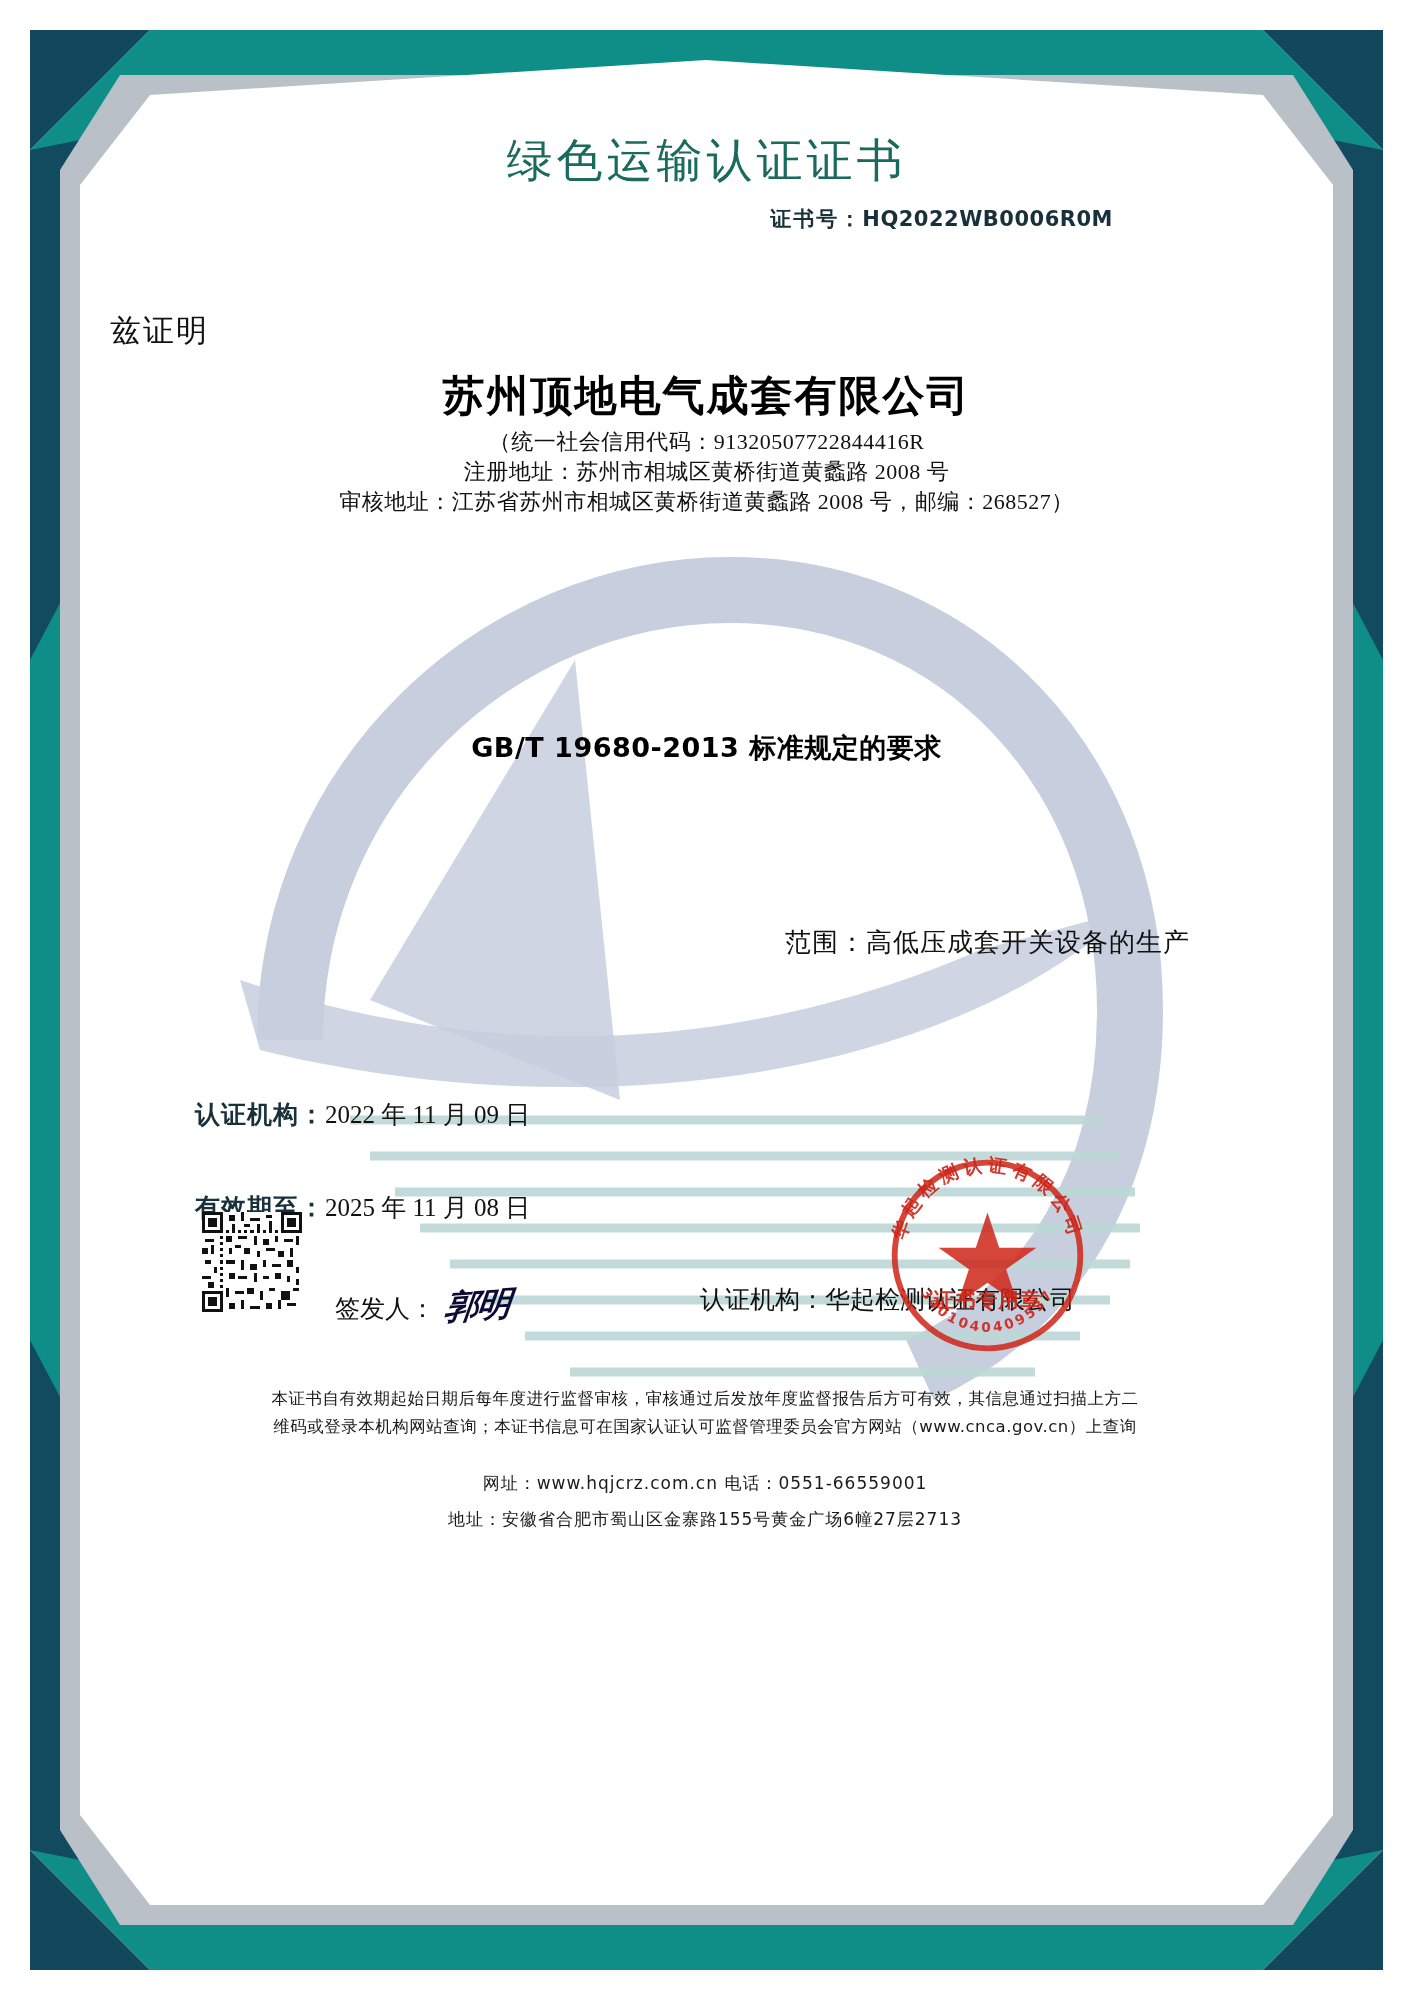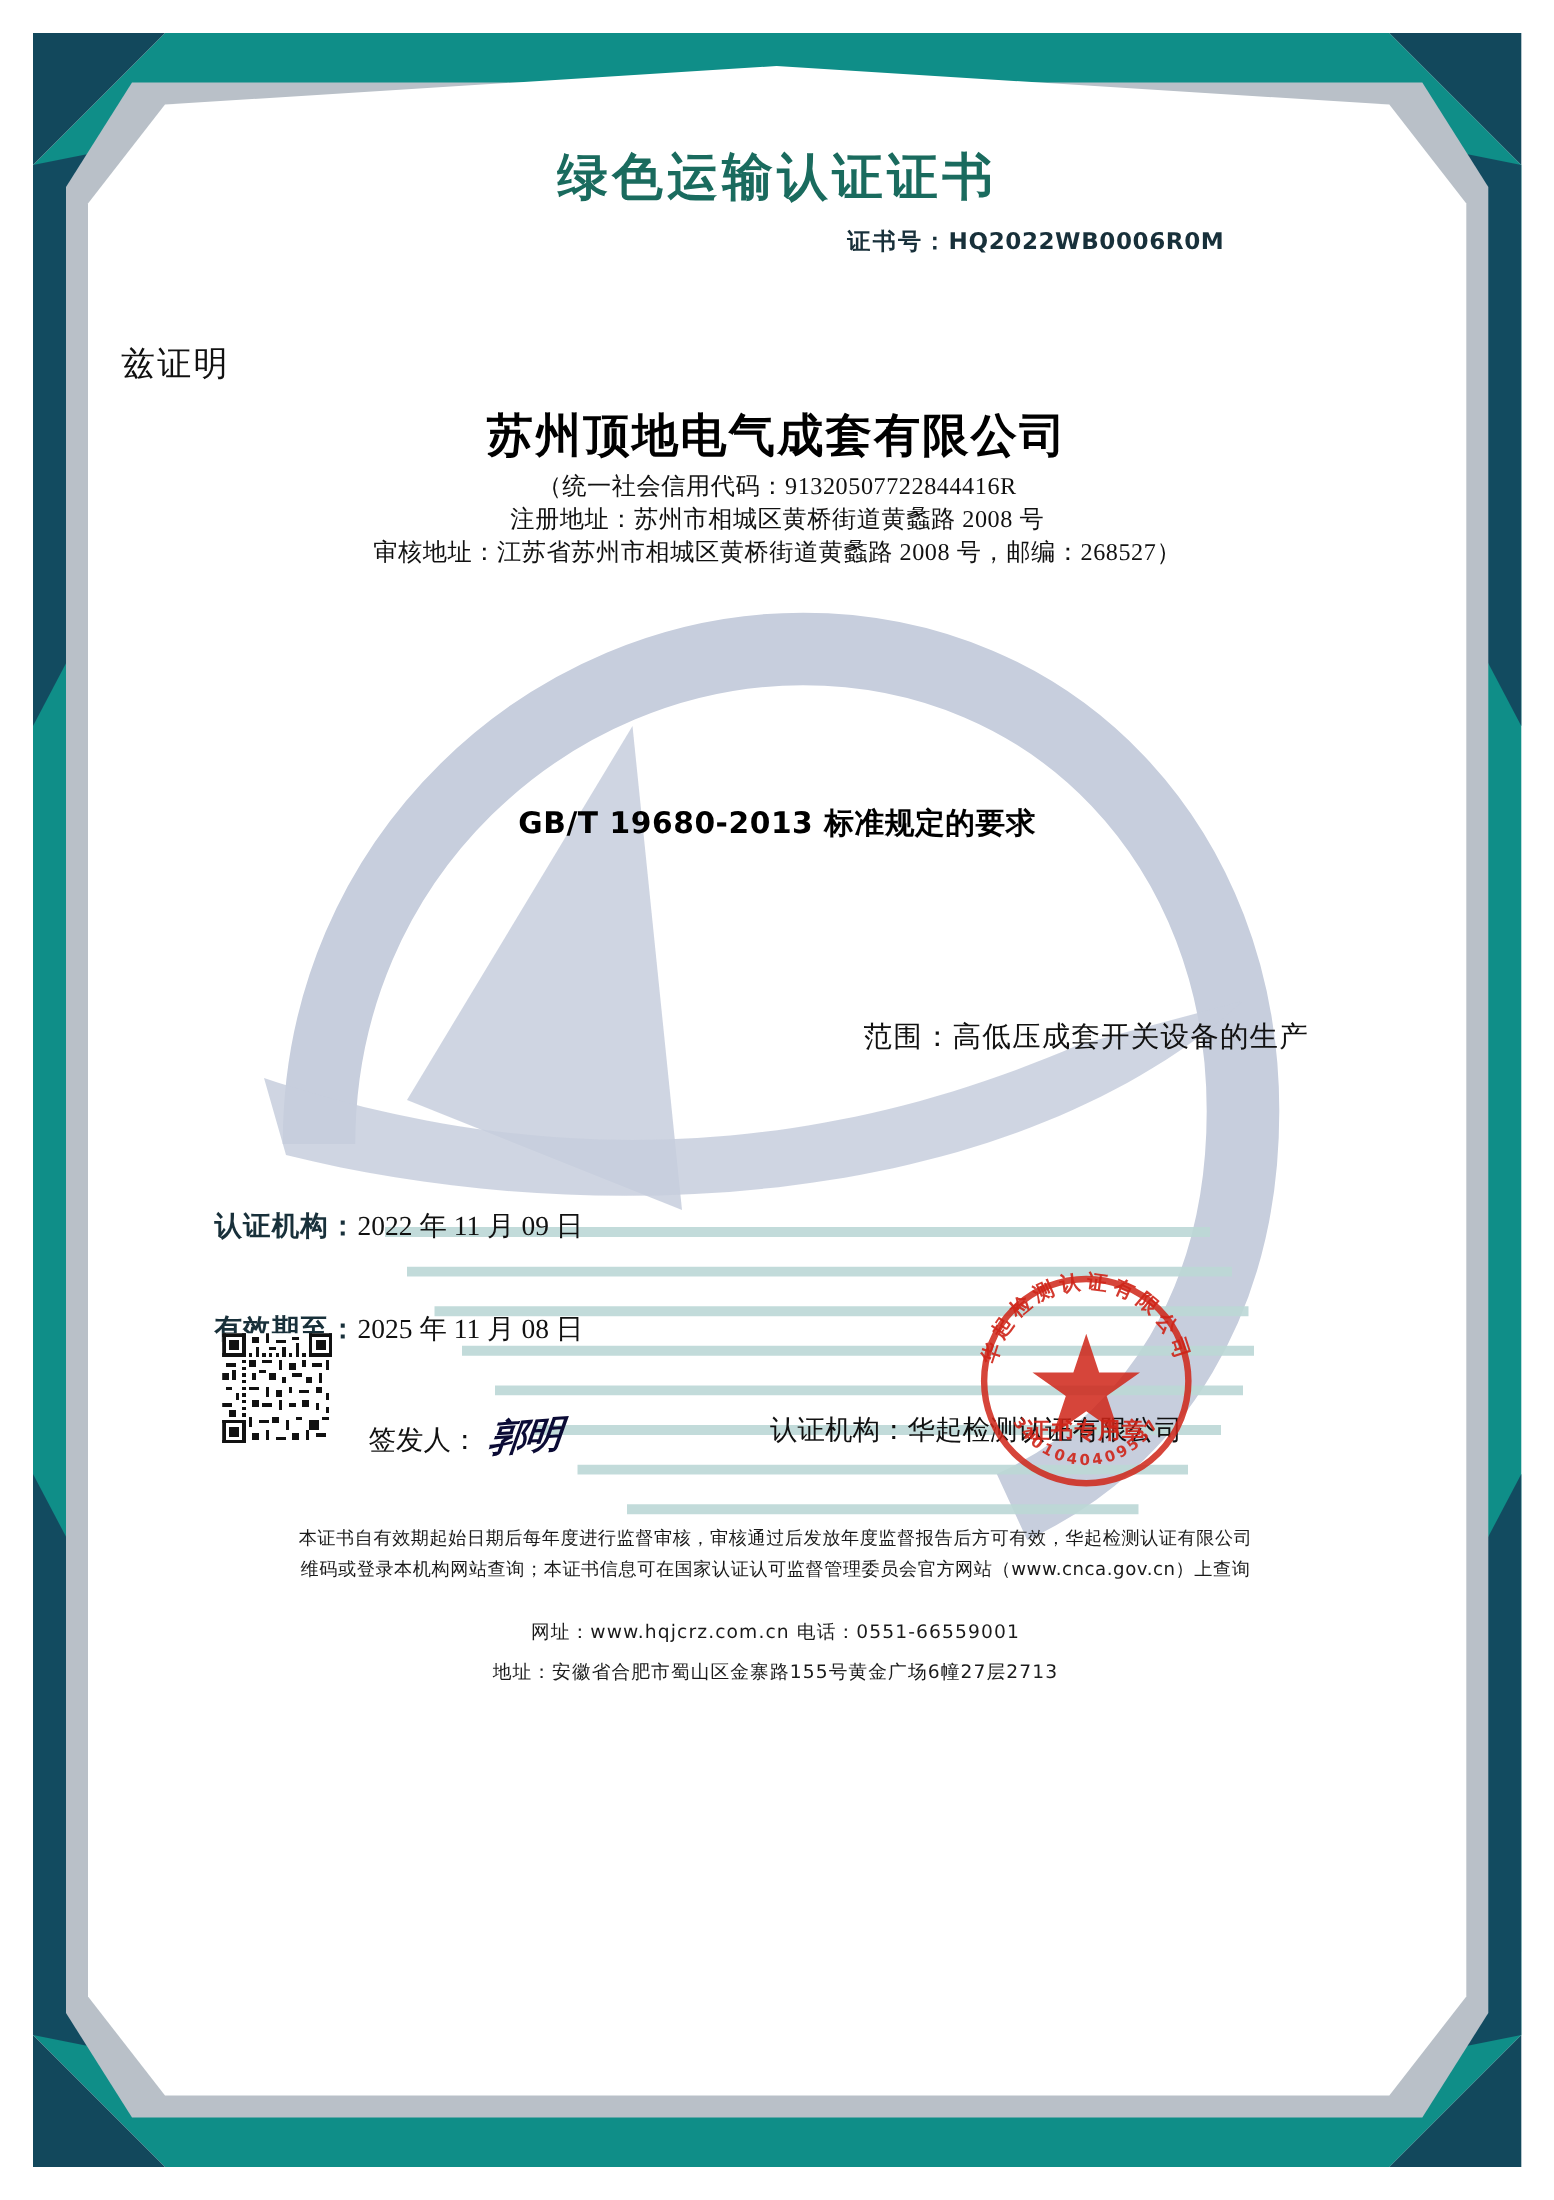--- a/index.html
+++ b/index.html
@@ -48,21 +48,21 @@
     height: 2000px;
   }
 
   .title {
     position: absolute;
     left: 0;
     top: 130px;
     width: 1193px;
     text-align: center;
     font-family: "DejaVu Sans", sans-serif;
-    font-weight: bold;
+    font-weight: normal;
     font-size: 46px;
     letter-spacing: 4px;
     color: #1a6b5e;
   }
 
   .cert-no {
     position: absolute;
     right: 190px;
     top: 205px;
     font-family: "DejaVu Sans", sans-serif;
@@ -430,21 +430,21 @@
       <text font-family="&quot;DejaVu Sans&quot;, sans-serif" font-size="19" font-weight="bold" fill="#cf2418" opacity="0.9" letter-spacing="5">
         <textPath href="#sealTopArc" startOffset="50%" text-anchor="middle">华起检测认证有限公司</textPath>
       </text>
       <text font-family="&quot;DejaVu Sans&quot;, sans-serif" font-size="14" font-weight="bold" fill="#cf2418" opacity="0.9" letter-spacing="3">
         <textPath href="#sealBotArc" startOffset="50%" text-anchor="middle">3401040409537</textPath>
       </text>
       <text x="110" y="163" text-anchor="middle" font-family="&quot;DejaVu Sans&quot;, sans-serif" font-size="21" font-weight="bold" fill="#cf2418" opacity="0.92" letter-spacing="1">证书专用章</text>
     </svg>
 
     <div class="footnote">
-      <div>本证书自有效期起始日期后每年度进行监督审核，审核通过后发放年度监督报告后方可有效，华起检测认证有限公司</div>
+      <div>本证书自有效期起始日期后每年度进行监督审核，审核通过后发放年度监督报告后方可有效，其信息通过扫描上方二</div>
       <div>维码或登录本机构网站查询；本证书信息可在国家认证认可监督管理委员会官方网站（www.cnca.gov.cn）上查询</div>
     </div>
 
     <div class="contact c1">网址：www.hqjcrz.com.cn  电话：0551-66559001</div>
     <div class="contact c2">地址：安徽省合肥市蜀山区金寨路155号黄金广场6幢27层2713</div>
 
   </div>
 </div>
 
 </body></html>

